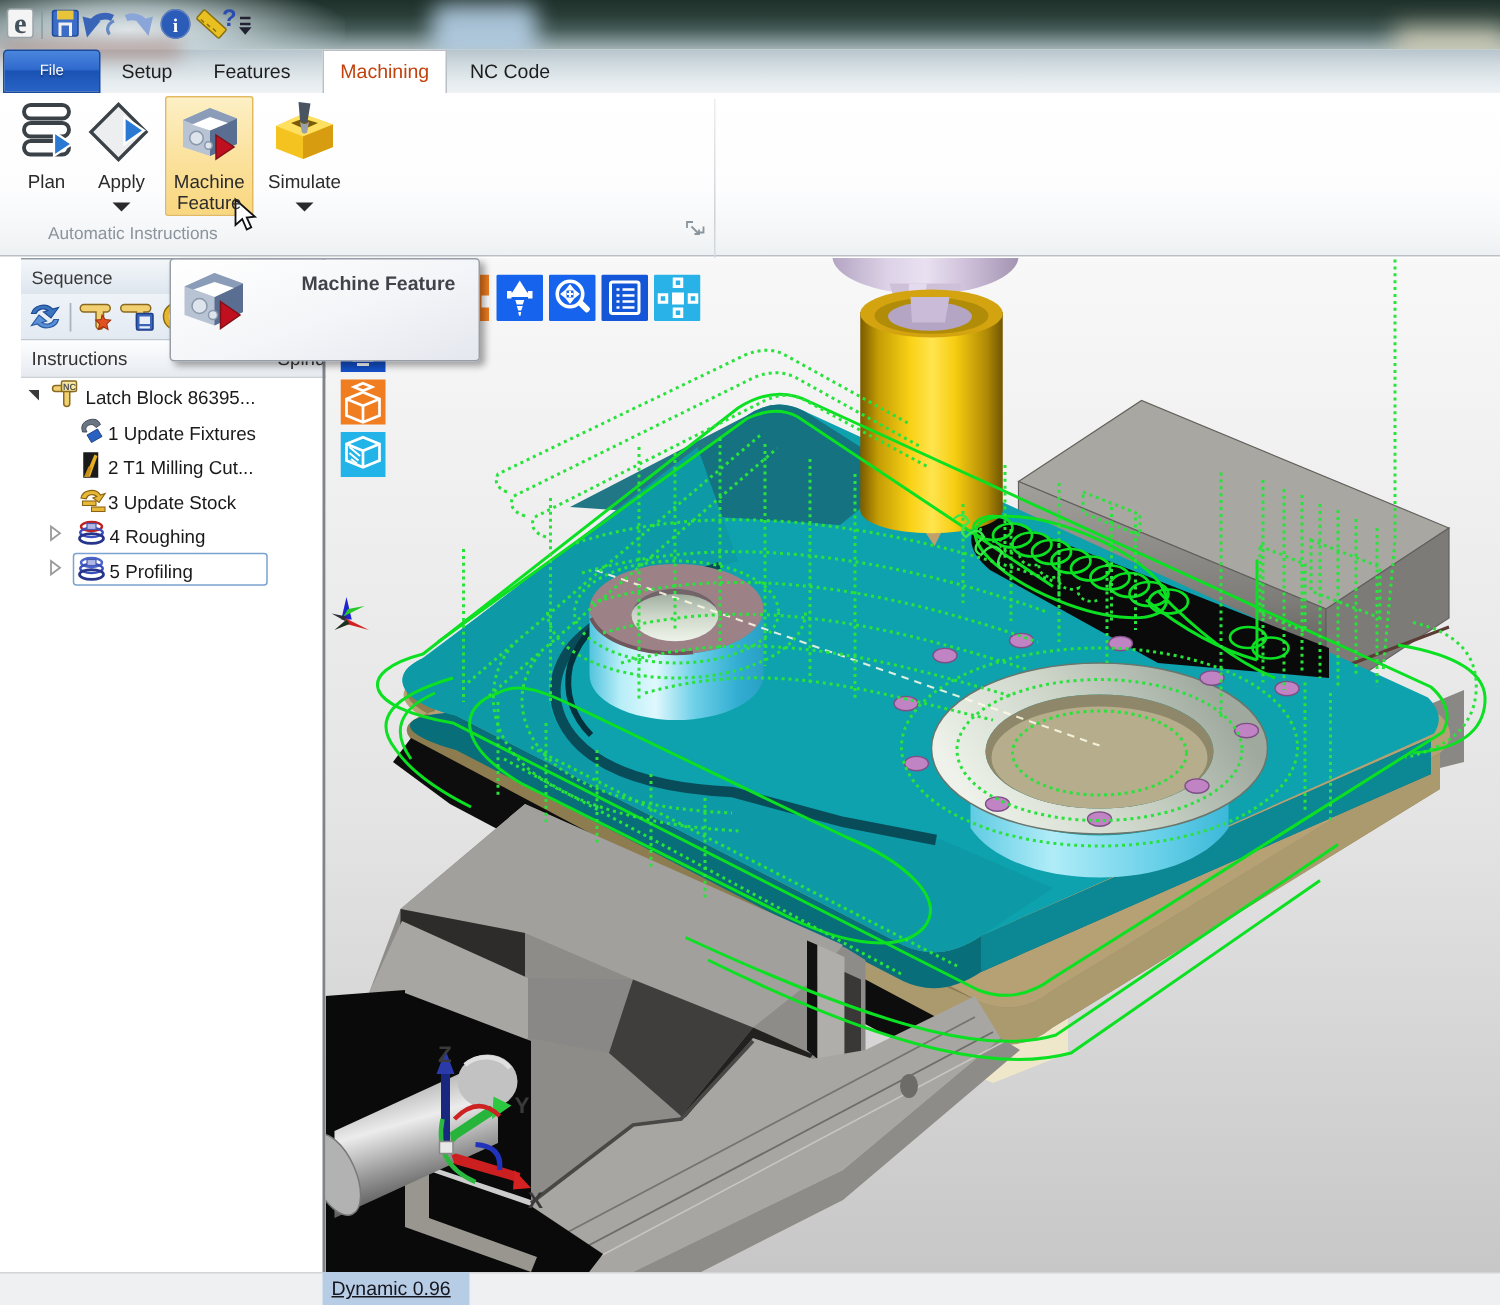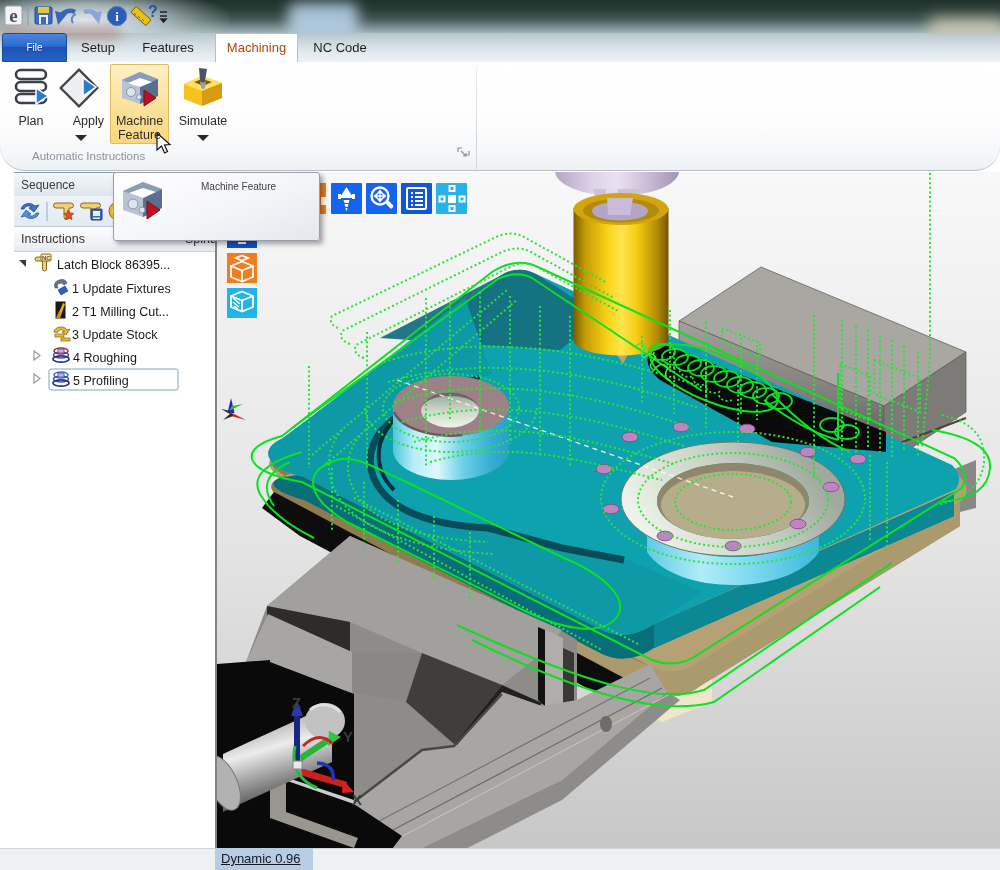--- a/index.html
+++ b/index.html
@@ -22,21 +22,21 @@
  background:linear-gradient(#4a86dd 0%,#2f6ace 45%,#1b53b4 50%,#2763c6 100%);
  border:1px solid #1a4a9c;box-sizing:border-box;
  color:#fff;font-size:10px;text-align:center;line-height:27px;text-shadow:0 1px 1px rgba(0,0,0,.4);}
 .tab{top:0;height:29px;font-size:13px;color:#1e1e1e;text-align:center;line-height:29px;}
 #machtab{left:215px;top:0px;width:83px;height:29px;background:#fff;
  border:1px solid #b9bfc4;border-bottom:none;box-sizing:border-box;
  font-size:13px;color:#c2410c;text-align:center;line-height:27px;}
 
 #ribbon{left:0;top:62px;width:1000px;height:108px;
  background:linear-gradient(#ffffff 0%,#fdfdfe 60%,#f4f6f8 86%,#eef1f3 100%);
- border-bottom:1px solid #b9bfc5;box-sizing:content-box;border-radius:25px;}
+ border-bottom:1px solid #b9bfc5;box-sizing:content-box;}
 #ribbon .btnlabel{font-size:12.5px;color:#2b2b2b;text-align:center;}
 #mfbtn{left:110px;top:2px;width:59px;height:80px;border:1px solid #e3b95e;border-radius:2px;
  background:linear-gradient(#fdf0c5 0%,#fbe3a2 45%,#f9d77e 100%);box-sizing:border-box;}
 #grouplabel{left:32px;top:88px;width:200px;font-size:11.5px;color:#8b949c;}
 #groupsep{left:476px;top:4px;width:1px;height:160px;background:linear-gradient(#eee,#ccd2d8,#eee);}
 
 #leftpanel{left:14px;top:172px;width:214px;height:676px;background:#fff;overflow:hidden;}
 #seqhead{left:0;top:0;width:214px;height:24px;
  background:linear-gradient(#f3f7fa 0%,#e7edf3 60%,#dde5ed 100%);
  border-top:1px solid #8e9aa4;box-sizing:border-box;
@@ -49,21 +49,21 @@
 
 #viewport{left:215px;top:172px;width:785px;height:676px;overflow:hidden;border-left:2px solid #808488;box-sizing:border-box;}
 
 #statusbar{left:0;top:848px;width:1000px;height:22px;background:#eff0f1;border-top:1px solid #d2d4d6;box-sizing:border-box;}
 #dynbox{left:215px;top:848px;width:98px;height:22px;background:#b7cde5;
  font-size:13px;color:#16161f;line-height:21px;padding-left:6px;box-sizing:border-box;text-decoration:underline;}
 
 #tooltip{left:113px;top:172px;width:207px;height:69px;border:1px solid #979ea8;border-radius:3px;
  background:linear-gradient(160deg,#ffffff 0%,#f4f5f8 55%,#e4e7ee 100%);
  box-shadow:3px 3px 5px rgba(0,0,0,.35);box-sizing:border-box;z-index:30;}
-#tooltip .t1{position:absolute;left:51px;top:8px;font-size:10px;font-weight:normal;color:#41424a;padding-left:36px;}
+#tooltip .t1{position:absolute;left:51px;top:8px;font-size:13px;font-weight:bold;color:#41424a;padding-left:36px;}
 #tooltip .t2{position:absolute;left:50px;top:32px;font-size:13px;color:#55565e;line-height:17px;}
 </style>
 </head>
 <body>
 <div id="page">
 
   <div id="titlebar" class="abs">
     <div id="tb-glow-left" class="abs"></div>
     <div id="tb-blob1" class="abs"></div>
     <div id="tb-blob2" class="abs"></div>
@@ -147,21 +147,21 @@
       <g stroke="#8a949c" fill="none" stroke-width="1.2">
         <path d="M458,90 v-4 h4 M465,93 h4 v-4 M461,89 l5,5 M463,94 h3 v-3"></path>
       </g>
 
       <g transform="translate(157,71)">
         <polygon points="0,0 0,17 4.5,13 7.5,20 10.5,18.5 7.5,12 13,11.5" fill="#fff" stroke="#111" stroke-width="1.2"></polygon>
       </g>
     </svg>
     </div>
     <div class="btnlabel abs" style="left:10px;top:52px;width:42px;">Plan</div>
-    <div class="btnlabel abs" style="left:58px;top:52px;width:46px;text-align:right;">Apply</div>
+    <div class="btnlabel abs" style="left:58px;top:52px;width:46px;">Apply</div>
     <div class="btnlabel abs" style="left:112px;top:52px;width:55px;">Machine<br>Feature</div>
     <div class="btnlabel abs" style="left:174px;top:52px;width:58px;">Simulate</div>
     <div id="grouplabel" class="abs">Automatic Instructions</div>
     <div id="groupsep" class="abs"></div>
   </div>
 
   <div id="leftpanel" class="abs">
     <div id="seqhead" class="abs">
         <span style="position:absolute;left:7px;top:5px;">Sequence</span>
         <span style="position:absolute;left:186px;top:3px;color:#555;font-size:11px;">▾</span>

